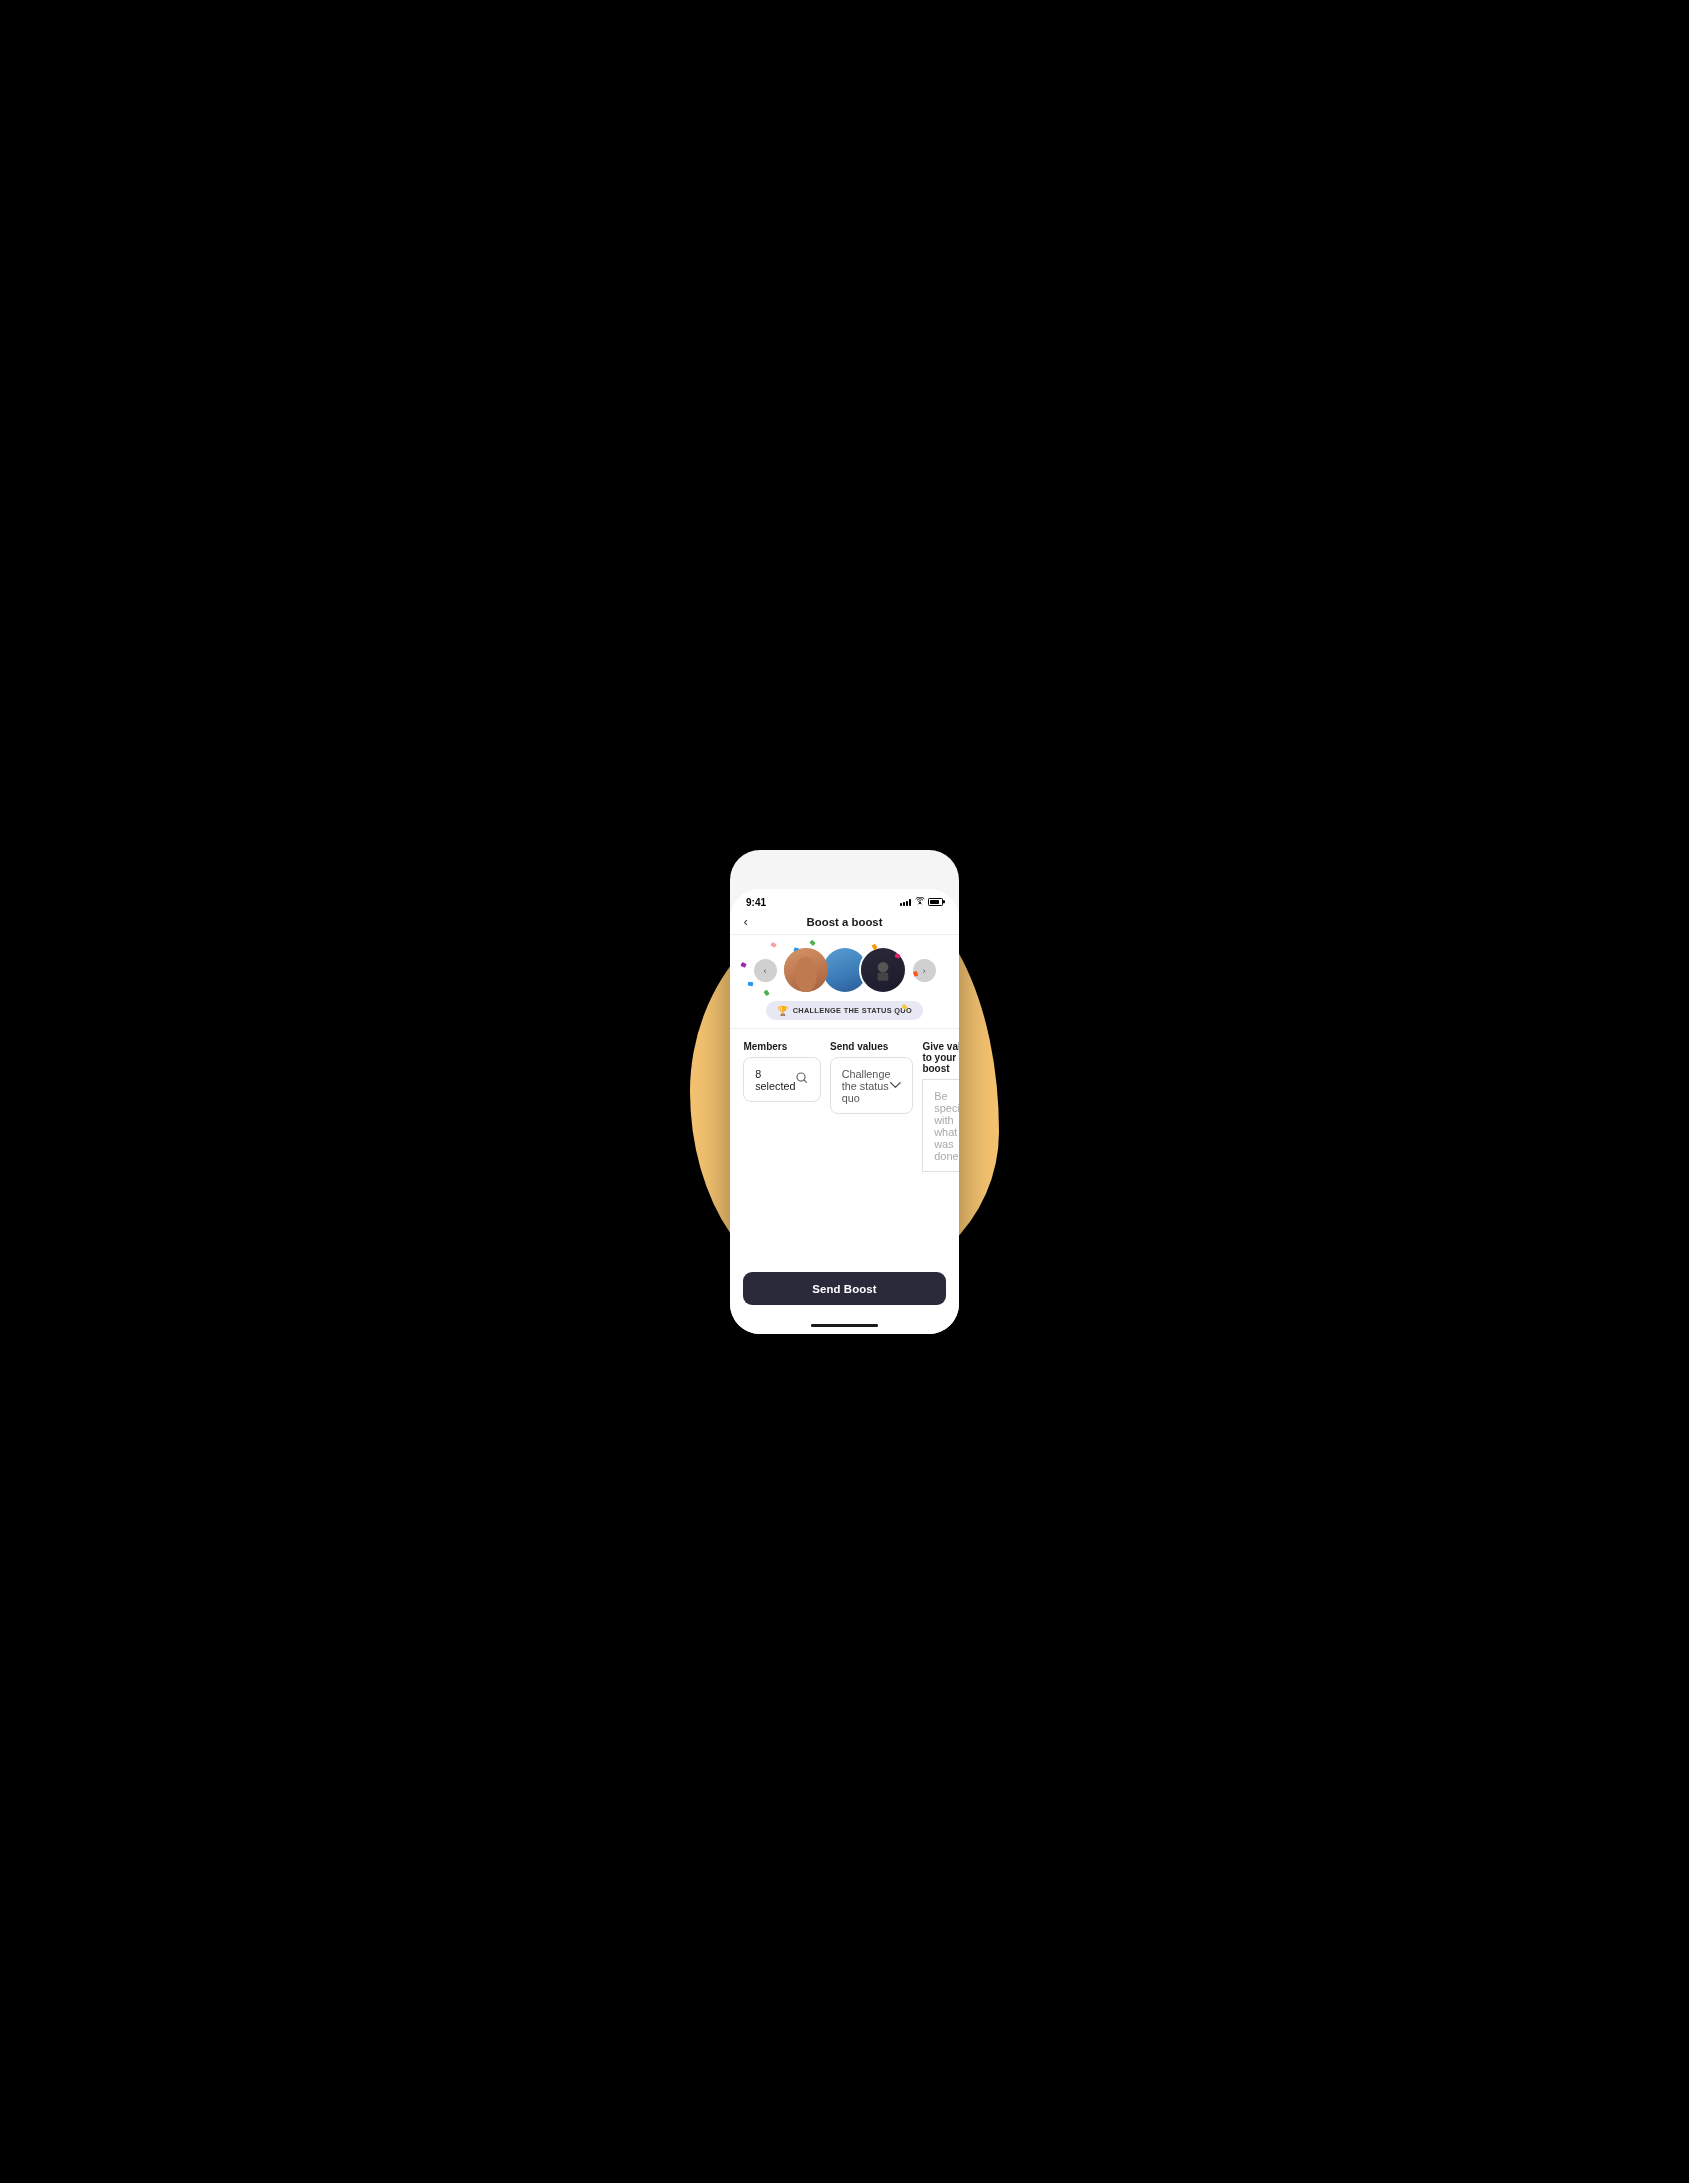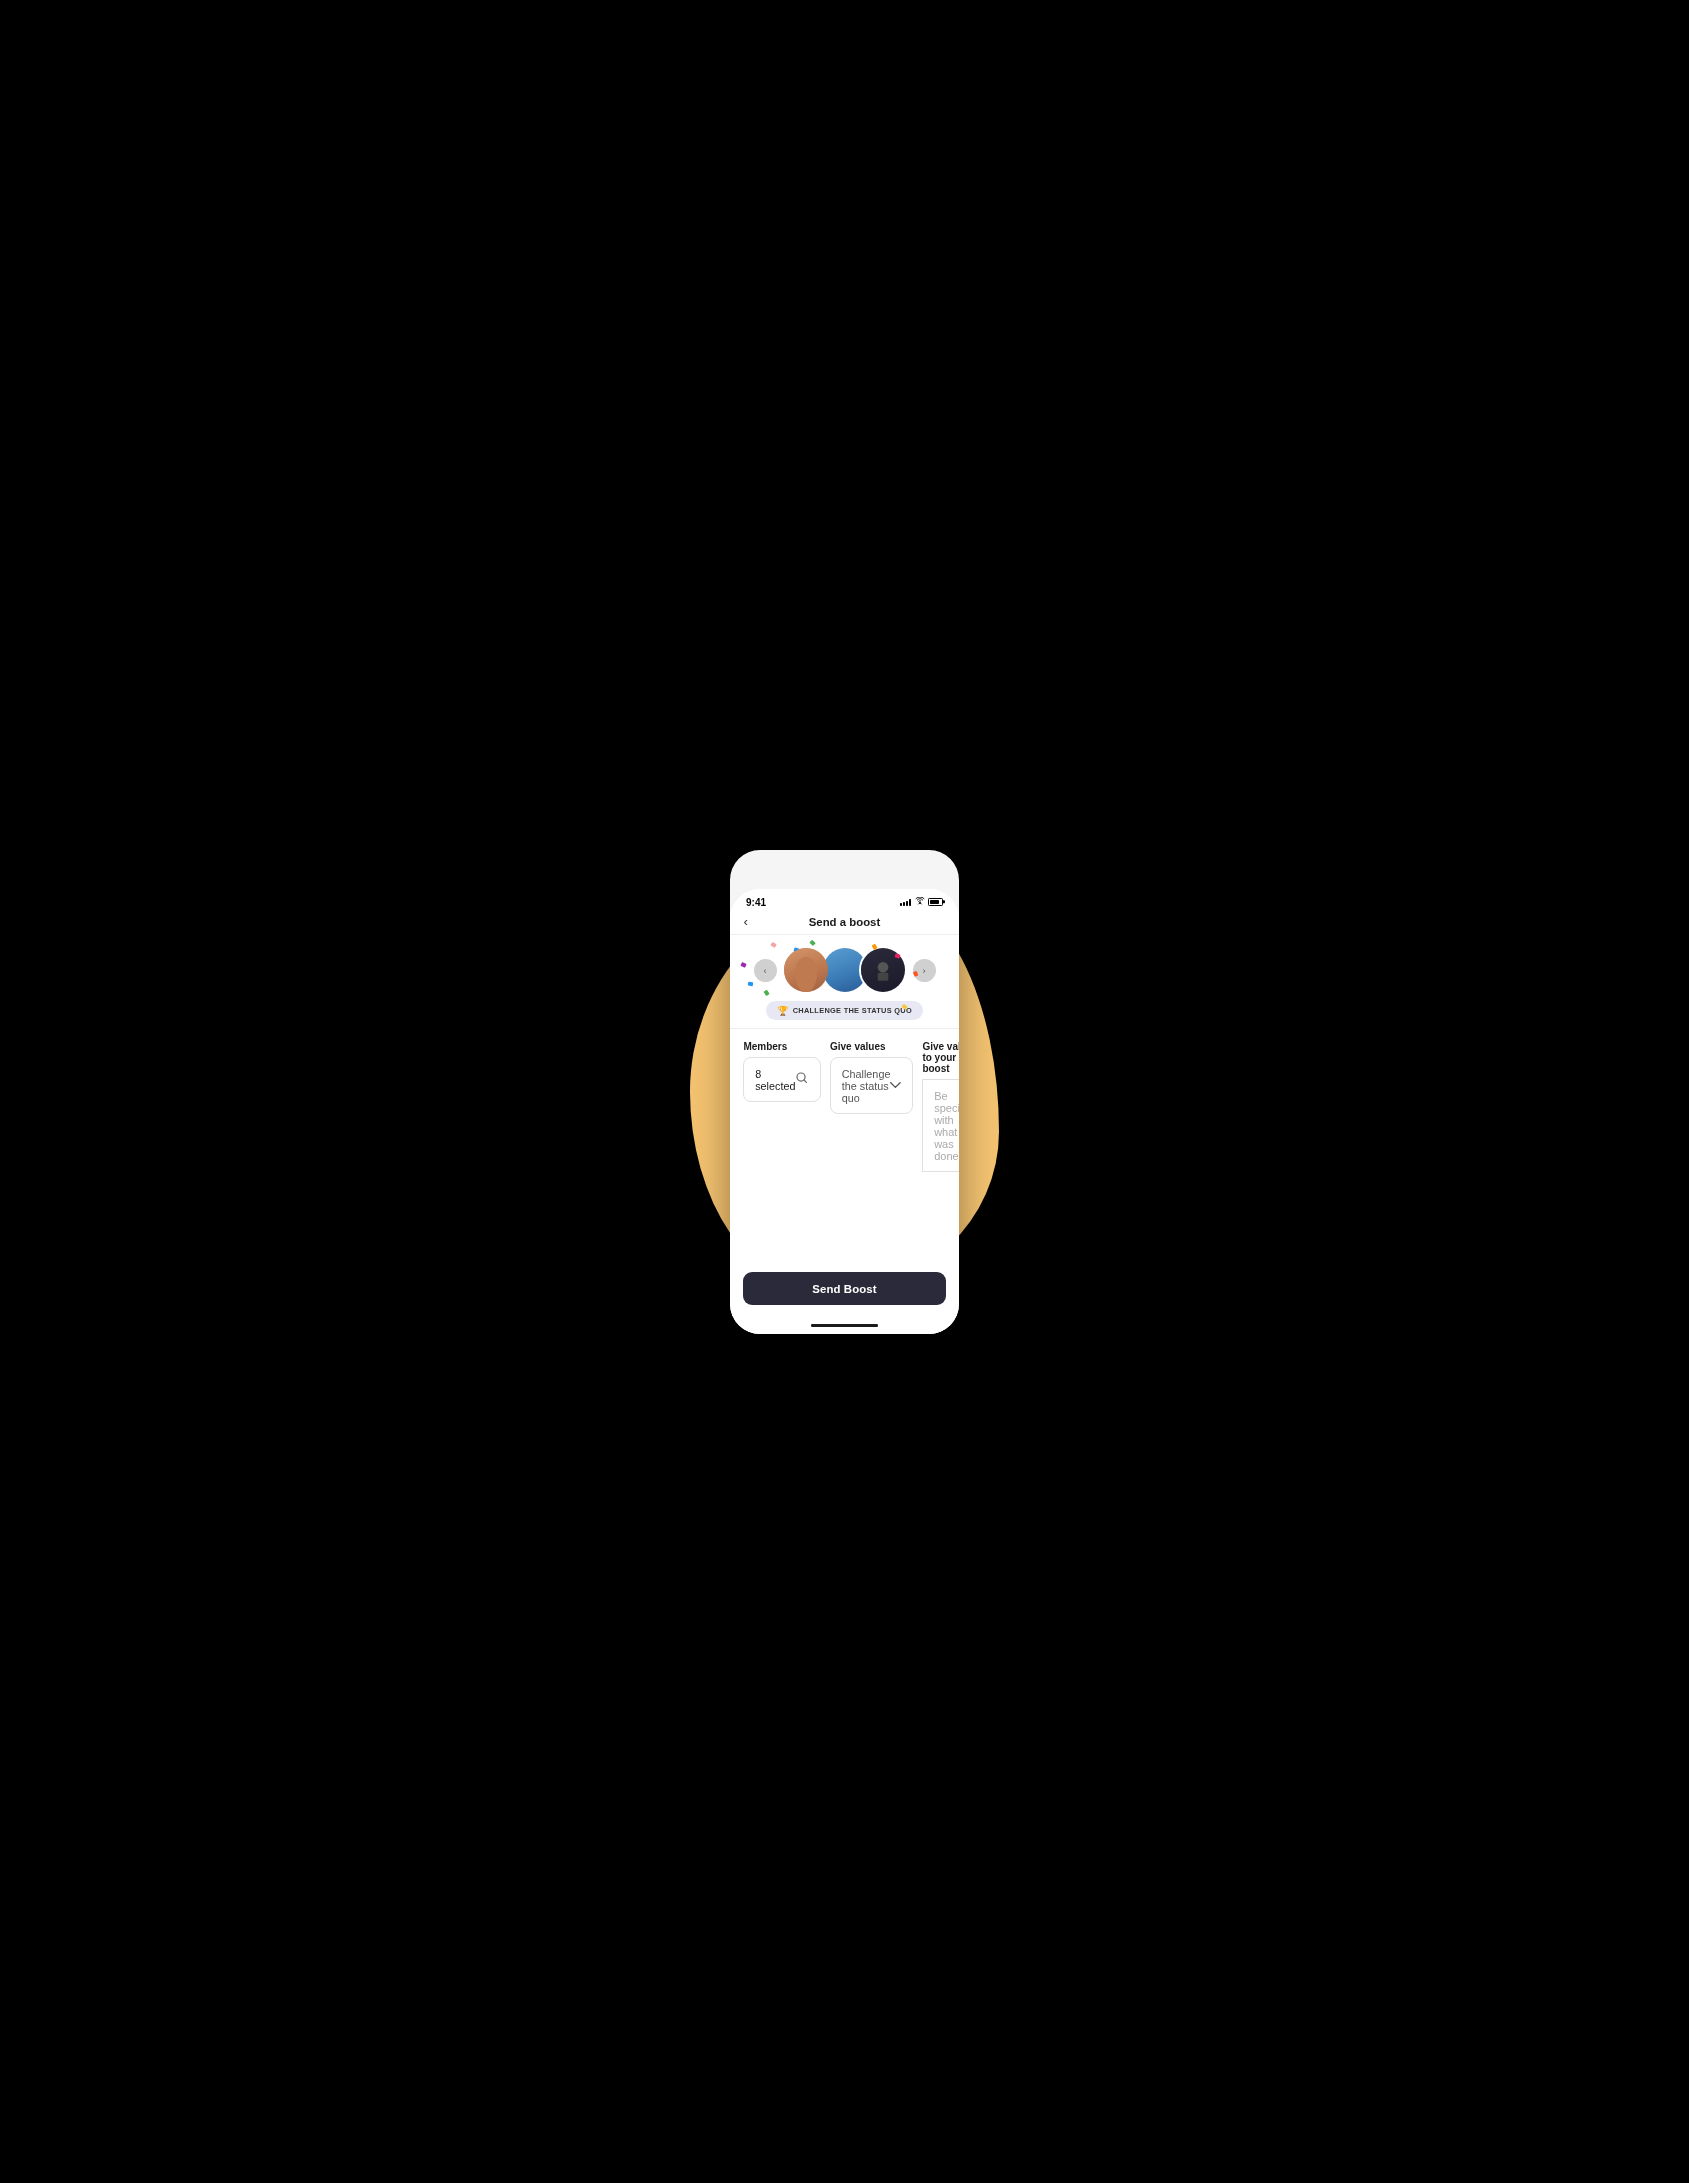--- a/index.html
+++ b/index.html
@@ -426,21 +426,21 @@
             </svg>
           </span>
           <div class="battery-icon">
             <div class="battery-fill"></div>
           </div>
         </div>
       </div>
 
       <div class="nav-header">
         <span class="back-btn">‹</span>
-        <span class="nav-title">Send a boost</span>
+        <span class="nav-title">Boost a boost</span>
       </div>
 
       <div class="carousel-section">
         <div class="confetti-area" id="confetti-container">
             <div class="confetti-piece" style="background: rgb(244, 164, 164); top: 8%; left: 18%; transform: rotate(30deg);"></div>
             <div class="confetti-piece" style="background: rgb(76, 175, 80); top: 6%; left: 35%; transform: rotate(45deg);"></div>
             <div class="confetti-piece" style="background: rgb(33, 150, 243); top: 14%; left: 28%; transform: rotate(15deg);"></div>
             <div class="confetti-piece" style="background: rgb(255, 152, 0); top: 10%; left: 62%; transform: rotate(60deg);"></div>
             <div class="confetti-piece" style="background: rgb(233, 30, 99); top: 20%; left: 72%; transform: rotate(20deg);"></div>
             <div class="confetti-piece" style="background: rgb(245, 200, 66); top: 75%; left: 75%; transform: rotate(40deg);"></div>
@@ -492,21 +492,21 @@
             <span class="search-icon">
               <svg width="13.4" height="13.4" viewBox="0 0 20 20" fill="none">
                 <circle cx="9" cy="9" r="6" stroke="#666" stroke-width="1.8"></circle>
                 <path d="M13.5 13.5L17 17" stroke="#666" stroke-width="1.8" stroke-linecap="round"></path>
               </svg>
             </span>
           </div>
         </div>
 
         <div class="field-group">
-          <span class="field-label">Give values</span>
+          <span class="field-label">Send values</span>
           <div class="field-select">
             <span class="select-value">Challenge the status quo</span>
             <span class="chevron-icon">
               <svg width="10.8" height="6.7" viewBox="0 0 16 10" fill="none">
                 <path d="M1 1L8 8L15 1" stroke="#555" stroke-width="2" stroke-linecap="round" stroke-linejoin="round"></path>
               </svg>
             </span>
           </div>
         </div>
 

